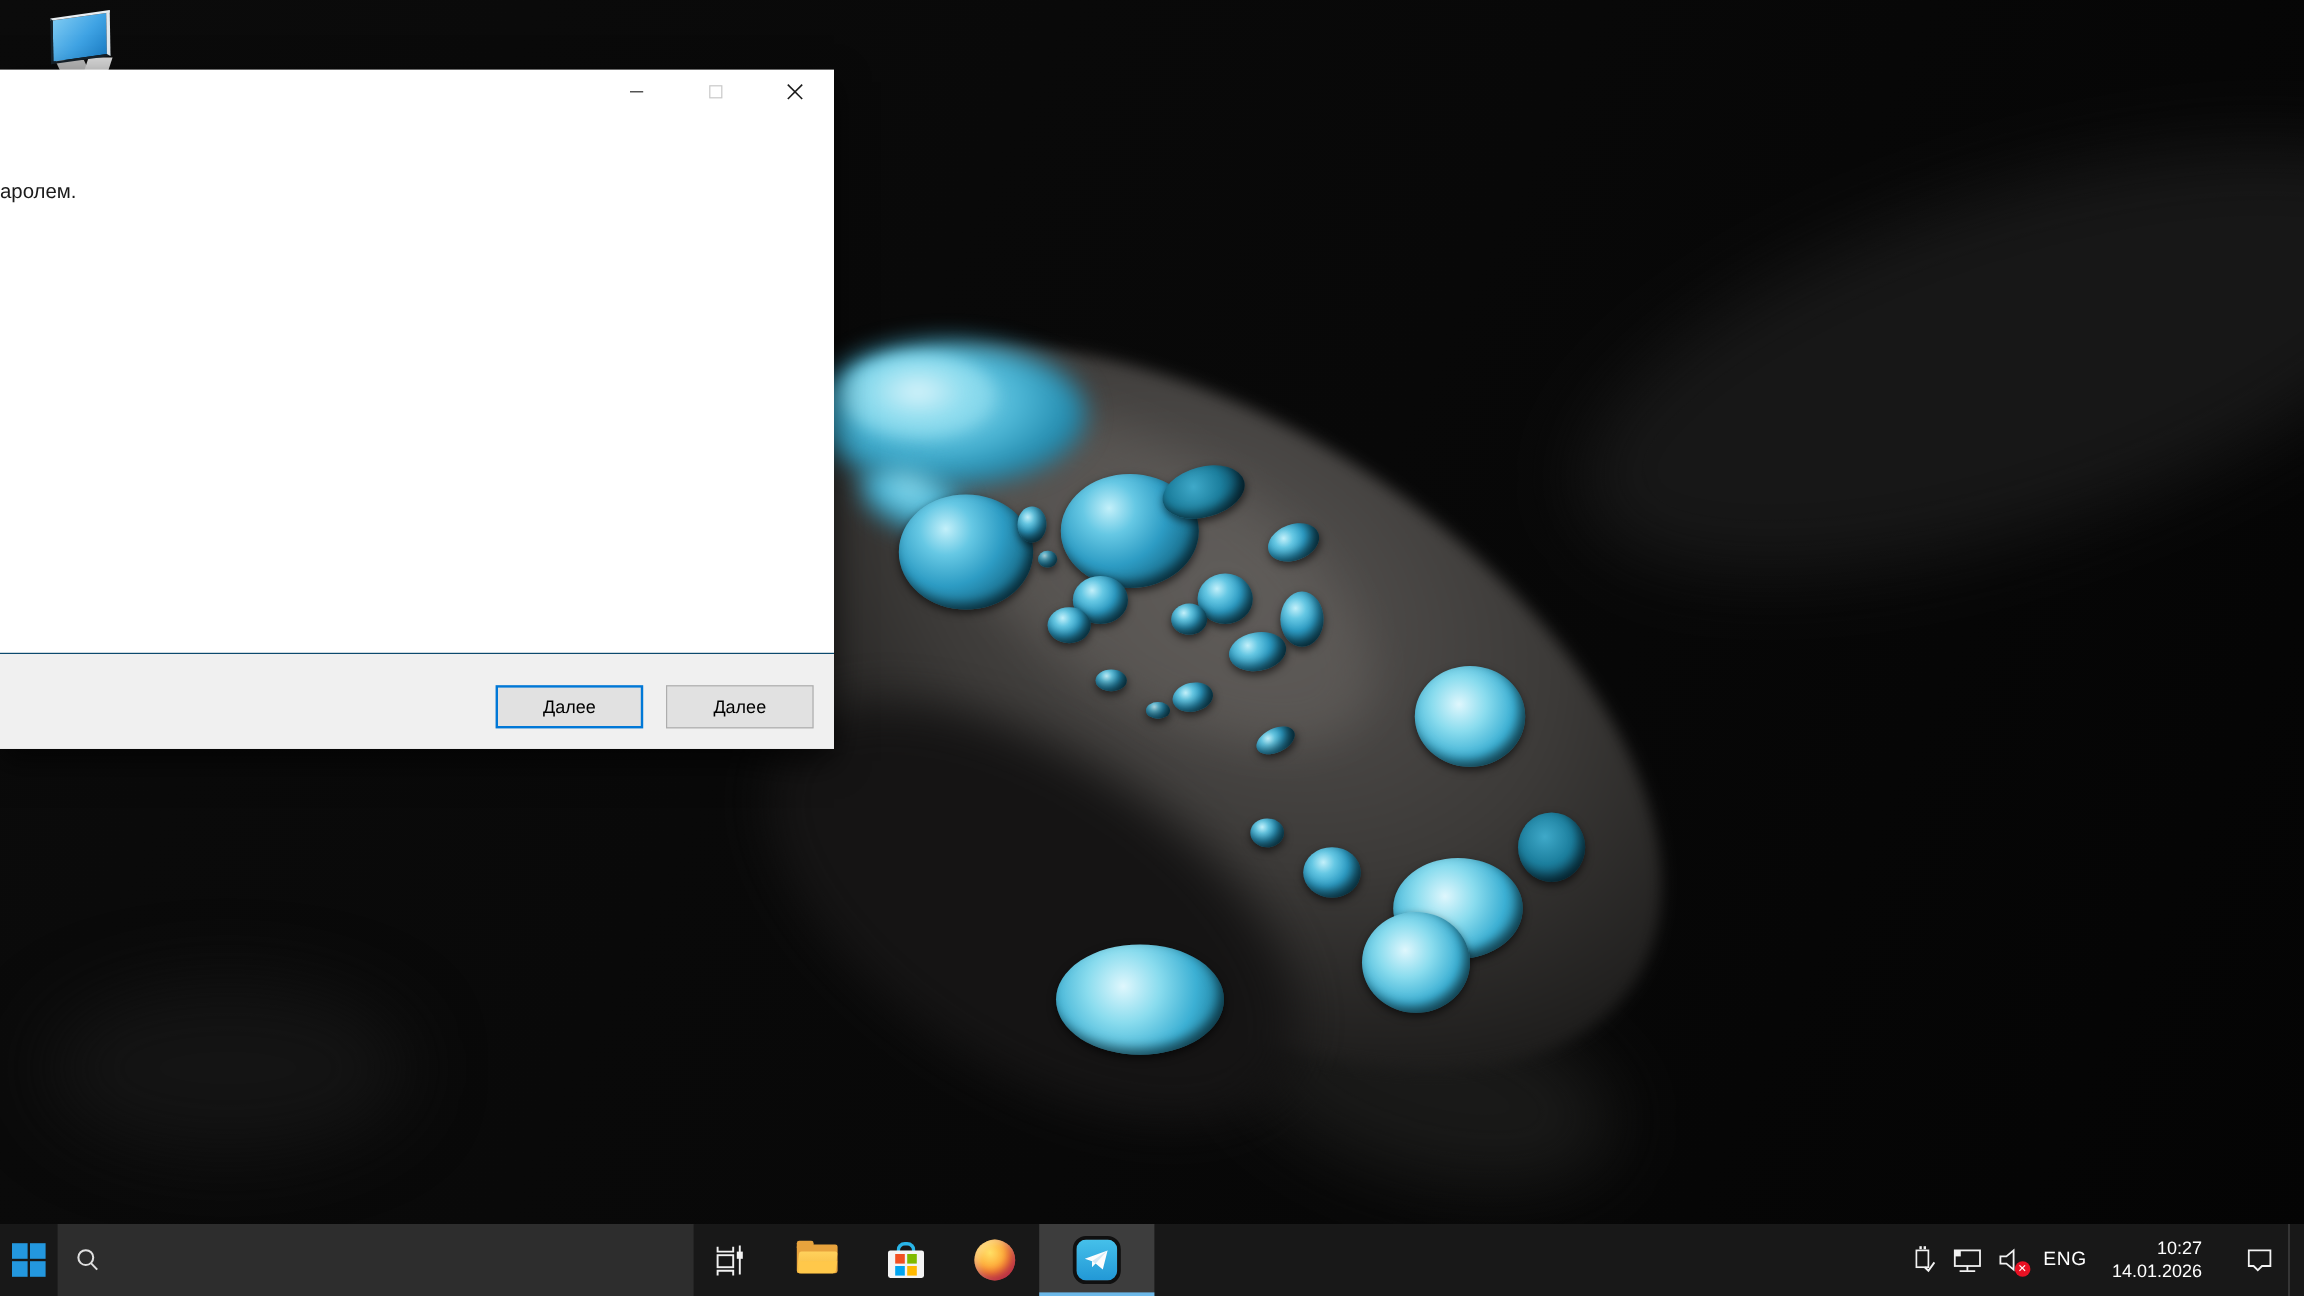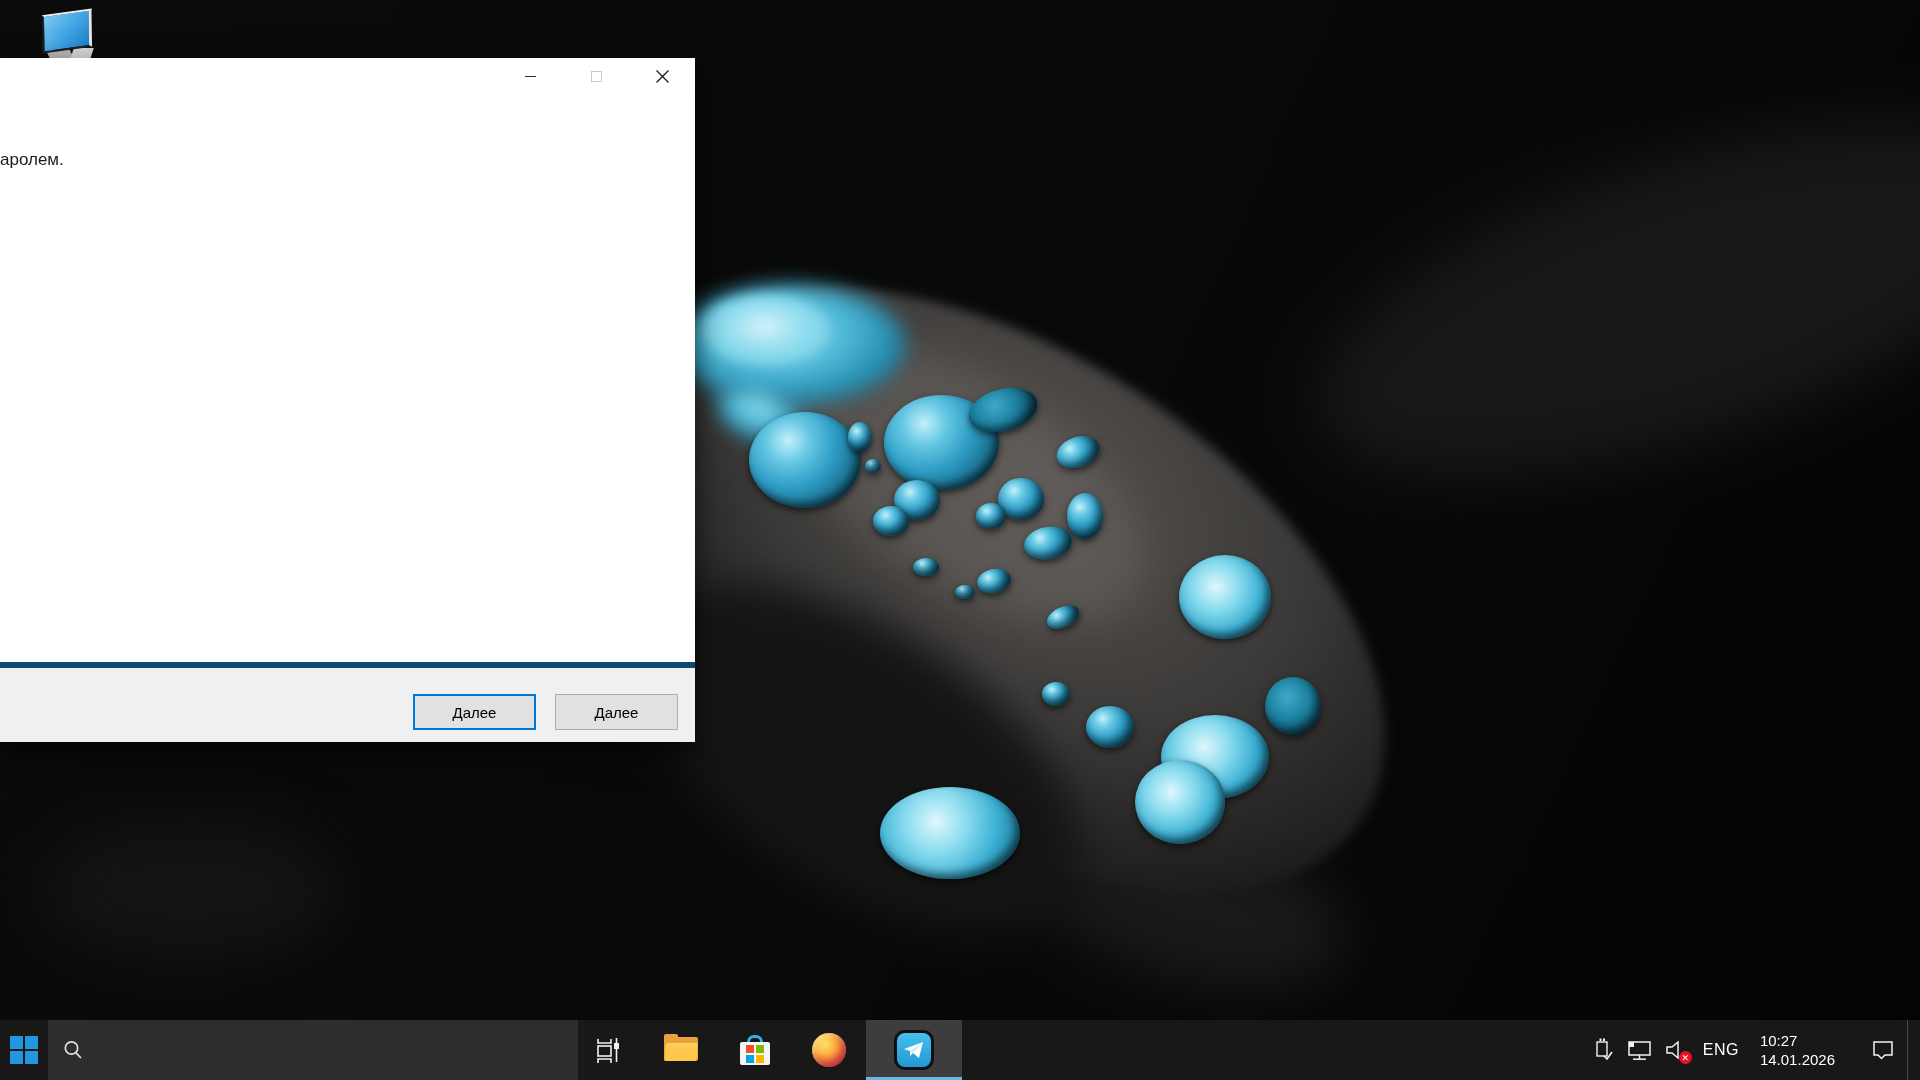--- a/index.html
+++ b/index.html
@@ -19,27 +19,27 @@
   .blob-core{background:radial-gradient(ellipse at 50% 45%,#d8f4fb 0%,#8edcee 45%,rgba(80,190,220,0) 100%);filter:blur(6px);}
 
   
   .pc-icon{position:absolute;left:38px;top:6px;width:60px;height:56px;}
   .pc-screen{position:absolute;left:4px;top:6px;width:50px;height:38px;background:linear-gradient(135deg,#7cc9f2 0%,#3fa3e4 55%,#1d7fc6 100%);
              border:2px solid #16222b;border-top:2px solid #e8eef2;border-right:3px solid #dfe8ee;transform:rotate(-8deg) skewX(-7deg);}
   .pc-base{position:absolute;left:10px;top:44px;width:24px;height:9px;background:#b9b9b9;transform:skewX(25deg);}
   .pc-base2{position:absolute;left:34px;top:42px;width:20px;height:11px;background:#d8d8d8;transform:skewX(-18deg);}
 
   
-  .dialog{position:absolute;left:0;top:58px;width:695px;height:684px;background:#fff;box-shadow:0 10px 26px rgba(0,0,0,.65);}
+  .dialog{position:absolute;left:0;top:58px;width:695px;height:566px;background:#fff;box-shadow:0 10px 26px rgba(0,0,0,.65);}
   .caption{position:absolute;top:0;right:0;display:flex;}
   .cap-btn{width:66px;height:37px;display:flex;align-items:center;justify-content:center;background:transparent;border:none;cursor:pointer;}
   .min-glyph{width:11px;height:1.5px;background:#2b2b2b;}
   .max-glyph{width:11px;height:11px;border:1px solid #c9c9c9;background:#fff;}
   .dlg-text{position:absolute;left:0;top:92px;font-size:17px;color:#1b1b1b;white-space:nowrap;}
-  .dlg-footer{position:absolute;left:0;bottom:0;width:100%;height:80px;background:#f0f0f0;border-top:6px solid #0c4a6e;}
+  .dlg-footer{position:absolute;left:0;bottom:0;width:100%;height:80px;background:#f0f0f0;border-top:1px solid #0c4a6e;}
   .btn{position:absolute;top:26px;width:123px;height:36px;font-size:15px;color:#000;background:#e1e1e1;cursor:pointer;}
   .btn-next{left:413px;border:2px solid #0078d7;}
   .btn-cancel{left:555px;border:1px solid #adadad;}
 
   
   .taskbar{position:absolute;left:0;bottom:0;width:1920px;height:60px;background:#181818;display:flex;align-items:stretch;}
   .start-btn{width:48px;display:flex;align-items:center;justify-content:center;cursor:pointer;}
   .win-logo{display:grid;grid-template-columns:13px 13px;grid-template-rows:13px 13px;gap:2px;}
   .win-logo div{background:#2397de;}
   .search-box{position:relative;width:530px;background:#2d2d2d;display:flex;align-items:center;cursor:text;}
@@ -64,21 +64,21 @@
   
   .firefox{width:34px;height:34px;border-radius:50%;background:radial-gradient(circle at 38% 32%,#ffe066 0%,#ffb23e 35%,#ff8a2a 55%,#ef4e2d 78%,#b0255e 100%);
            box-shadow:inset -4px -5px 8px rgba(140,20,90,.55),inset 3px 3px 5px rgba(255,240,170,.6);}
   
   .telegram{width:40px;height:40px;border-radius:11px;background:linear-gradient(180deg,#45c0ea,#2298d6);border:3px solid #101010;display:flex;align-items:center;justify-content:center;}
 
   
   .tray{margin-left:auto;display:flex;align-items:center;gap:11px;padding-right:8px;color:#fff;}
   .tray-icn{display:flex;align-items:center;justify-content:center;cursor:pointer;position:relative;}
   .lang{font-size:16px;letter-spacing:.5px;cursor:pointer;padding:0 4px;}
-  .clock{text-align:left;font-size:15px;line-height:19px;cursor:pointer;padding:0 6px;}
+  .clock{text-align:right;font-size:15px;line-height:19px;cursor:pointer;padding:0 6px;}
   .show-desktop{width:5px;border-left:1px solid #4a4a4a;height:60px;cursor:pointer;}
   .vol-badge{position:absolute;right:-4px;bottom:-2px;width:13px;height:13px;border-radius:50%;background:#e81123;color:#fff;font-size:9px;display:flex;align-items:center;justify-content:center;}
 </style>
 </head>
 <body>
 
 <div class="desktop">
 
   <div class="wallpaper">
     <div class="wp band" style="left:1300px;top:160px;width:760px;height:280px;background:#171717;transform:rotate(-18deg);"></div>

